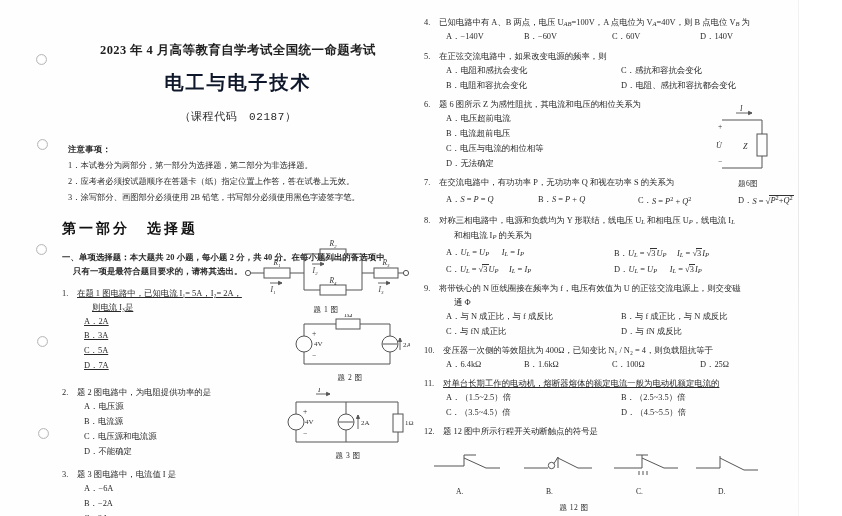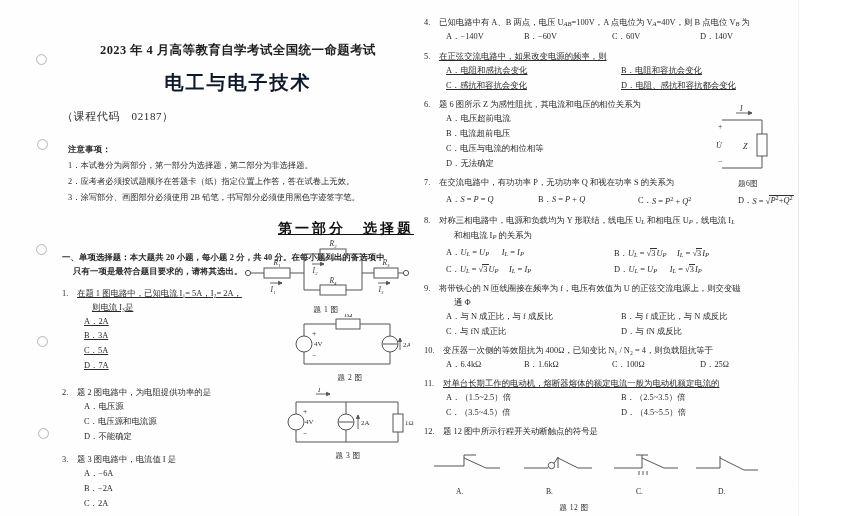--- a/index.html
+++ b/index.html
@@ -67,43 +67,43 @@
   }
   .subject-title {
     text-align: center;
     font-size: 19px;
     font-weight: bold;
     letter-spacing: 2px;
     margin-top: 11px;
     color: #0f172a;
   }
   .course-code {
-    text-align: left;
+    text-align: center;
     font-size: 11px;
     margin-top: 13px;
     letter-spacing: .6px;
+    font-family: Liberation Mono, monospace;
   }
   .notice-block {
     margin-top: 18px;
     padding-left: 6px;
     font-size: 8.3px;
     line-height: 1.92;
     color: #2b2b2b;
   }
   .notice-title { font-weight: bold; letter-spacing: .3px; }
   .notice-item { white-space: nowrap; }
 
   .part-title {
-    text-align: right;
+    text-align: left;
     font-size: 14px;
     font-weight: bold;
     letter-spacing: 3px;
     margin-top: 14px;
     color: #111;
-    text-decoration: underline;
   }
 
   
   .sec-intro {
     font-size: 8.4px;
     line-height: 1.72;
     margin-top: 13px;
     font-weight: bold;
     letter-spacing: .1px;
   }
@@ -249,20 +249,21 @@
       </svg>
       <div class="fig-cap">题 1 图</div>
     </div>
 
     <div class="q" style="margin-top:12px;">
       <div class="q-stem">
         <span class="num">2.</span><span>题 2 图电路中，为电阻提供功率的是</span>
       </div>
       <div class="opts">
         <div class="opt">A．电压源</div>
+        <div class="opt">B．电流源</div>
         <div class="opt">C．电压源和电流源</div>
         <div class="opt">D．不能确定</div>
       </div>
     </div>
 
     <div class="fig" style="left:228px; top:314px; width:120px;">
       <svg width="120" height="58" viewBox="0 0 120 58">
         <g stroke="#555" stroke-width="1" fill="none">
           <line x1="14" y1="10" x2="46" y2="10"></line>
           <rect x="46" y="5" width="24" height="10"></rect>
@@ -342,28 +343,28 @@
         <span class="num">4.</span><span>已知电路中有 A、B 两点，电压 U</span><span class="sub ital">AB</span><span>=100V，A 点电位为 V</span><span class="sub ital">A</span><span>=40V，则 B 点电位 V</span><span class="sub ital">B</span><span> 为</span>
       </div>
       <div class="opts row-4">
         <div class="opt">A．−140V</div>
         <div class="opt">B．−60V</div>
         <div class="opt">C．60V</div>
         <div class="opt">D．140V</div>
       </div>
     </div>
 
-    <div class="q" style="text-decoration:underline;">
+    <div class="q" style="">
       <div class="q-stem">
         <span class="num">5.</span><span>在正弦交流电路中，如果改变电源的频率，则</span>
       </div>
       <div class="opts two-col">
         <div class="opt">A．电阻和感抗会变化</div>
+        <div class="opt">C．感抗和容抗会变化</div>
         <div class="opt">B．电阻和容抗会变化</div>
-        <div class="opt">C．感抗和容抗会变化</div>
         <div class="opt">D．电阻、感抗和容抗都会变化</div>
       </div>
     </div>
 
     <div class="q" style="margin-top:4px;">
       <div class="q-stem">
         <span class="num">6.</span><span>题 6 图所示 Z 为感性阻抗，其电流和电压的相位关系为</span>
       </div>
       <div class="opts" style="width:240px;">
         <div class="opt">A．电压超前电流</div>

